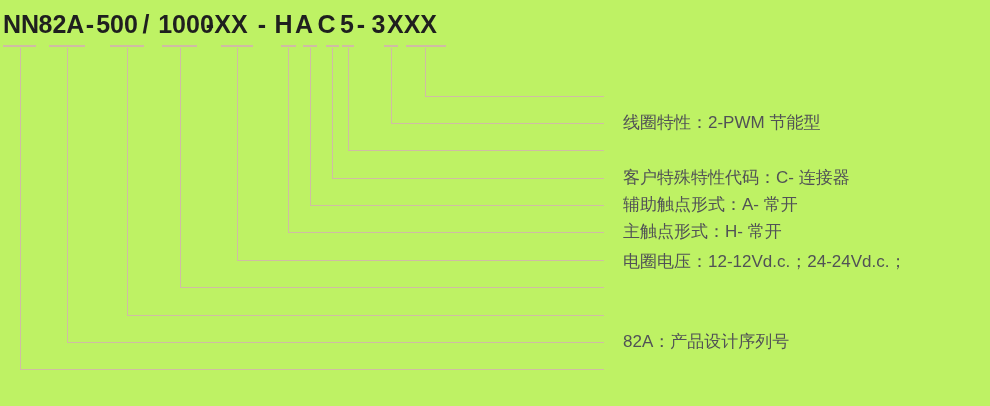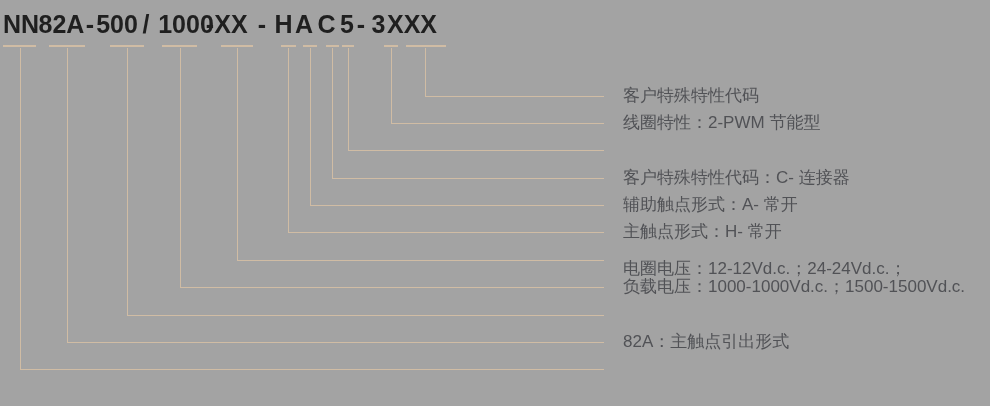--- a/index.html
+++ b/index.html
@@ -1,19 +1,19 @@
 <!DOCTYPE html>
 <html><head>
 <meta charset="utf-8">
 <style>
   html,body{margin:0;padding:0;background:#ffffff;}
   .diagram{
     position:relative;
     width:990px;height:406px;
-    background:#a3a3a3;
+    background:#bef264;
     font-family:"Liberation Sans","DejaVu Sans",sans-serif;
     overflow:hidden;
   }
   
   .seg{
     position:absolute;
     top:9px;
     transform:translateX(-50%);
     font-size:25px;
     line-height:30px;
@@ -85,22 +85,20 @@
   <div class="connector" style="left:348px;width:255px;height:102px"></div>
   <div class="connector" style="left:332px;width:271px;height:130px"></div>
   <div class="connector" style="left:310px;width:293px;height:157px"></div>
   <div class="connector" style="left:288px;width:315px;height:184px"></div>
   <div class="connector" style="left:237px;width:366px;height:212px"></div>
   <div class="connector" style="left:180px;width:423px;height:239px"></div>
   <div class="connector" style="left:127px;width:476px;height:267px"></div>
   <div class="connector" style="left:67px;width:536px;height:294px"></div>
   <div class="connector" style="left:20px;width:583px;height:321px"></div>
 
-  <div class="lbl" style="top:83px">客户特殊特性代码</div>
   <div class="lbl" style="top:110px">线圈特性：2-PWM 节能型</div>
   <div class="lbl" style="top:165px">客户特殊特性代码：C- 连接器</div>
   <div class="lbl" style="top:192px">辅助触点形式：A- 常开</div>
   <div class="lbl" style="top:219px">主触点形式：H- 常开</div>
-  <div class="lbl" style="top:256px">电圈电压：12-12Vd.c.；24-24Vd.c.；</div>
-  <div class="lbl" style="top:274px">负载电压：1000-1000Vd.c.；1500-1500Vd.c.</div>
-  <div class="lbl" style="top:329px">82A：主触点引出形式</div>
+  <div class="lbl" style="top:249px">电圈电压：12-12Vd.c.；24-24Vd.c.；</div>
+  <div class="lbl" style="top:329px">82A：产品设计序列号</div>
 
 </div>
 
 </body></html>

